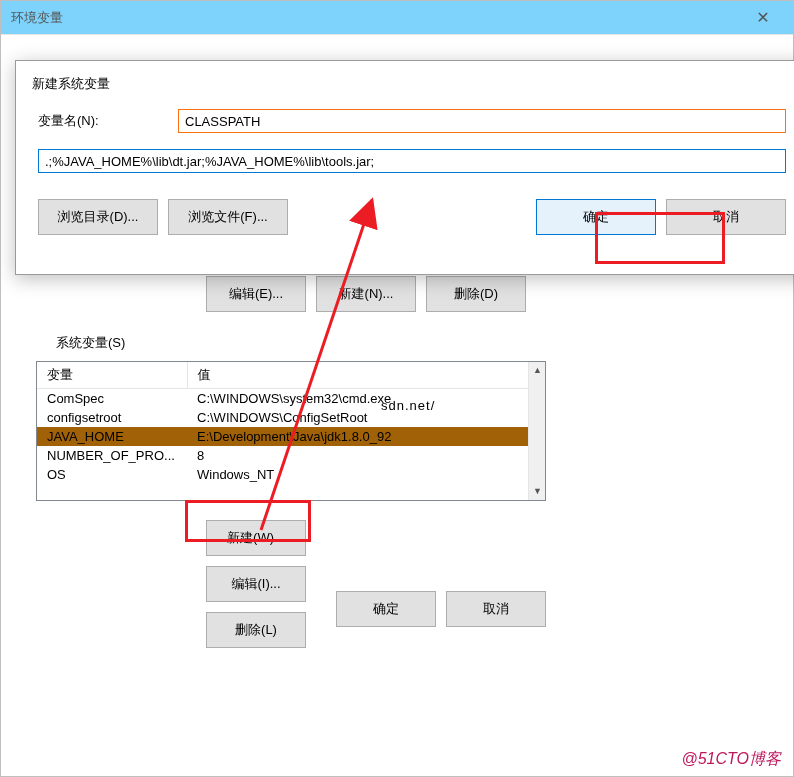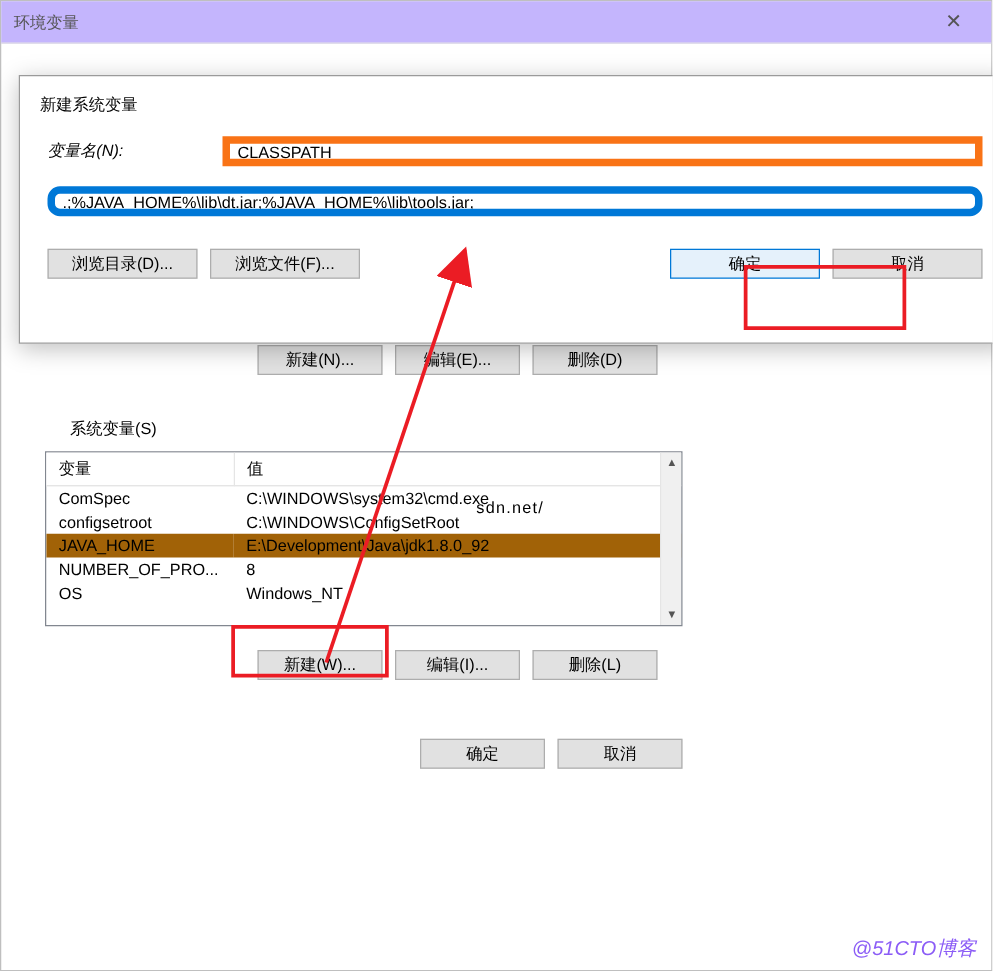--- a/index.html
+++ b/index.html
@@ -5,21 +5,21 @@
   * { box-sizing: border-box; font-family: "Microsoft YaHei", "Segoe UI", Tahoma, sans-serif; font-size: 13px; }
   body { margin: 0; background: #fff; width: 794px; height: 777px; position: relative; overflow: hidden; }
 
   
   .outer-window {
     position: absolute; left: 0; top: 0; width: 794px; height: 777px;
     border: 1px solid #bfbfbf; background: #fff;
   }
   .outer-titlebar {
     height: 34px; line-height: 34px; padding: 0 10px;
-    border-bottom: 1px solid #e5e5e5; background: #c4b5fd;
+    border-bottom: 1px solid #e5e5e5; background: #7dd3fc;
     display: flex; justify-content: space-between; align-items: center;
     color: #555;
   }
   .close-x { width: 40px; text-align: center; font-size: 16px; color: #555; cursor: pointer; }
 
   
   .outer-body { position: absolute; left: 0; right: 0; top: 35px; bottom: 0; padding: 25px; }
 
   
   .mid-btn-row { position: absolute; left: 205px; top: 275px; display: flex; gap: 10px; }
@@ -41,88 +41,88 @@
   .sysvars-table tr.selected td { background: #a16207; }
   .col-var { width: 150px; }
   .scroll-gutter {
     position: absolute; right: 0; top: 0; bottom: 0; width: 17px;
     background: #f0f0f0; border-left: 1px solid #e5e5e5;
   }
   .scroll-arrow { position: absolute; left: 0; width: 17px; height: 17px; text-align: center; line-height: 17px; color: #555; font-size: 9px; }
   .scroll-arrow.up { top: 0; }
   .scroll-arrow.dn { bottom: 0; }
 
-  .sysvars-btn-row { position: absolute; left: 205px; top: 519px; display: flex; gap: 10px; }
+  .sysvars-btn-row { position: absolute; left: 205px; top: 519px; display: flex; gap: 10px; flex-direction: column; }
   .sysvars-btn-row .btn { width: 100px; }
 
   .outer-ok-row { position: absolute; left: 335px; top: 590px; display: flex; gap: 10px; }
   .outer-ok-row .btn { width: 100px; }
 
   
   .modal {
     position: absolute; left: 15px; top: 60px; width: 794px; height: 215px;
     border: 1px solid #9a9a9a; background: #fff;
     box-shadow: 0 4px 18px rgba(0,0,0,0.25);
     z-index: 10;
   }
   .modal-title { padding: 14px 16px 8px 16px; color: #000; }
   .form-row { display: flex; align-items: center; padding: 8px 22px; }
-  .form-label { width: 140px; color: #000; font-style: italic; }
+  .form-label { width: 140px; color: #000; }
   .form-input {
     flex: 1; height: 24px; padding: 2px 6px;
-    border: 6px solid #f97316; background: #fff;
+    border: 1px solid #f97316; background: #fff;
     font-family: "Segoe UI", Tahoma, sans-serif;
   }
-  .form-input.focused { border-color: #0078d7; border-radius: 10px; }
+  .form-input.focused { border-color: #0078d7; }
   .modal-btn-row { display: flex; gap: 10px; padding: 18px 22px 0 22px; align-items: center; }
   .modal-btn-row .spacer { flex: 1; }
   .btn {
-    height: 24px; min-width: 100px; padding: 0 10px;
+    height: 36px; min-width: 100px; padding: 0 10px;
     border: 1px solid #adadad; background: #e1e1e1;
     cursor: pointer; color: #000;
   }
   .btn.primary { border: 1px solid #0078d7; background: #e5f1fb; }
   .modal-btn-row .btn { width: 120px; }
 
   
   .hl { position: absolute; border: 3px solid #eb1c24; pointer-events: none; z-index: 50; }
   .hl-ok { left: 595px; top: 212px; width: 130px; height: 52px; }
   .hl-new { left: 185px; top: 500px; width: 126px; height: 42px; }
 
   
   .arrow-layer {
     position: absolute; left: 0; top: 0; width: 794px; height: 777px;
     pointer-events: none; z-index: 49;
   }
 
   
   .watermark {
     position: absolute; right: 12px; bottom: 6px;
-    color: #8b5cf6; font-size: 16px; font-style: italic;
+    color: #be185d; font-size: 16px; font-style: italic;
     z-index: 2;
   }
   .wm-mid {
     position: absolute; left: 380px; top: 397px; color: #000000;
     font-size: 13px; letter-spacing: 1px; z-index: 1;
   }
 </style>
 </head>
 <body>
 
 <div class="outer-window">
   <div class="outer-titlebar">
     <span>环境变量</span>
     <span class="close-x">✕</span>
   </div>
 
   <div class="outer-body"></div>
 
   <div class="mid-btn-row">
+    <button class="btn">编辑(E)...</button>
     <button class="btn">新建(N)...</button>
-    <button class="btn">编辑(E)...</button>
     <button class="btn">删除(D)</button>
   </div>
 
   <div class="sysvars-label">系统变量(S)</div>
 
   <div class="sysvars-box">
     <table class="sysvars-table">
       <thead>
         <tr>
           <th class="col-var">变量</th>

